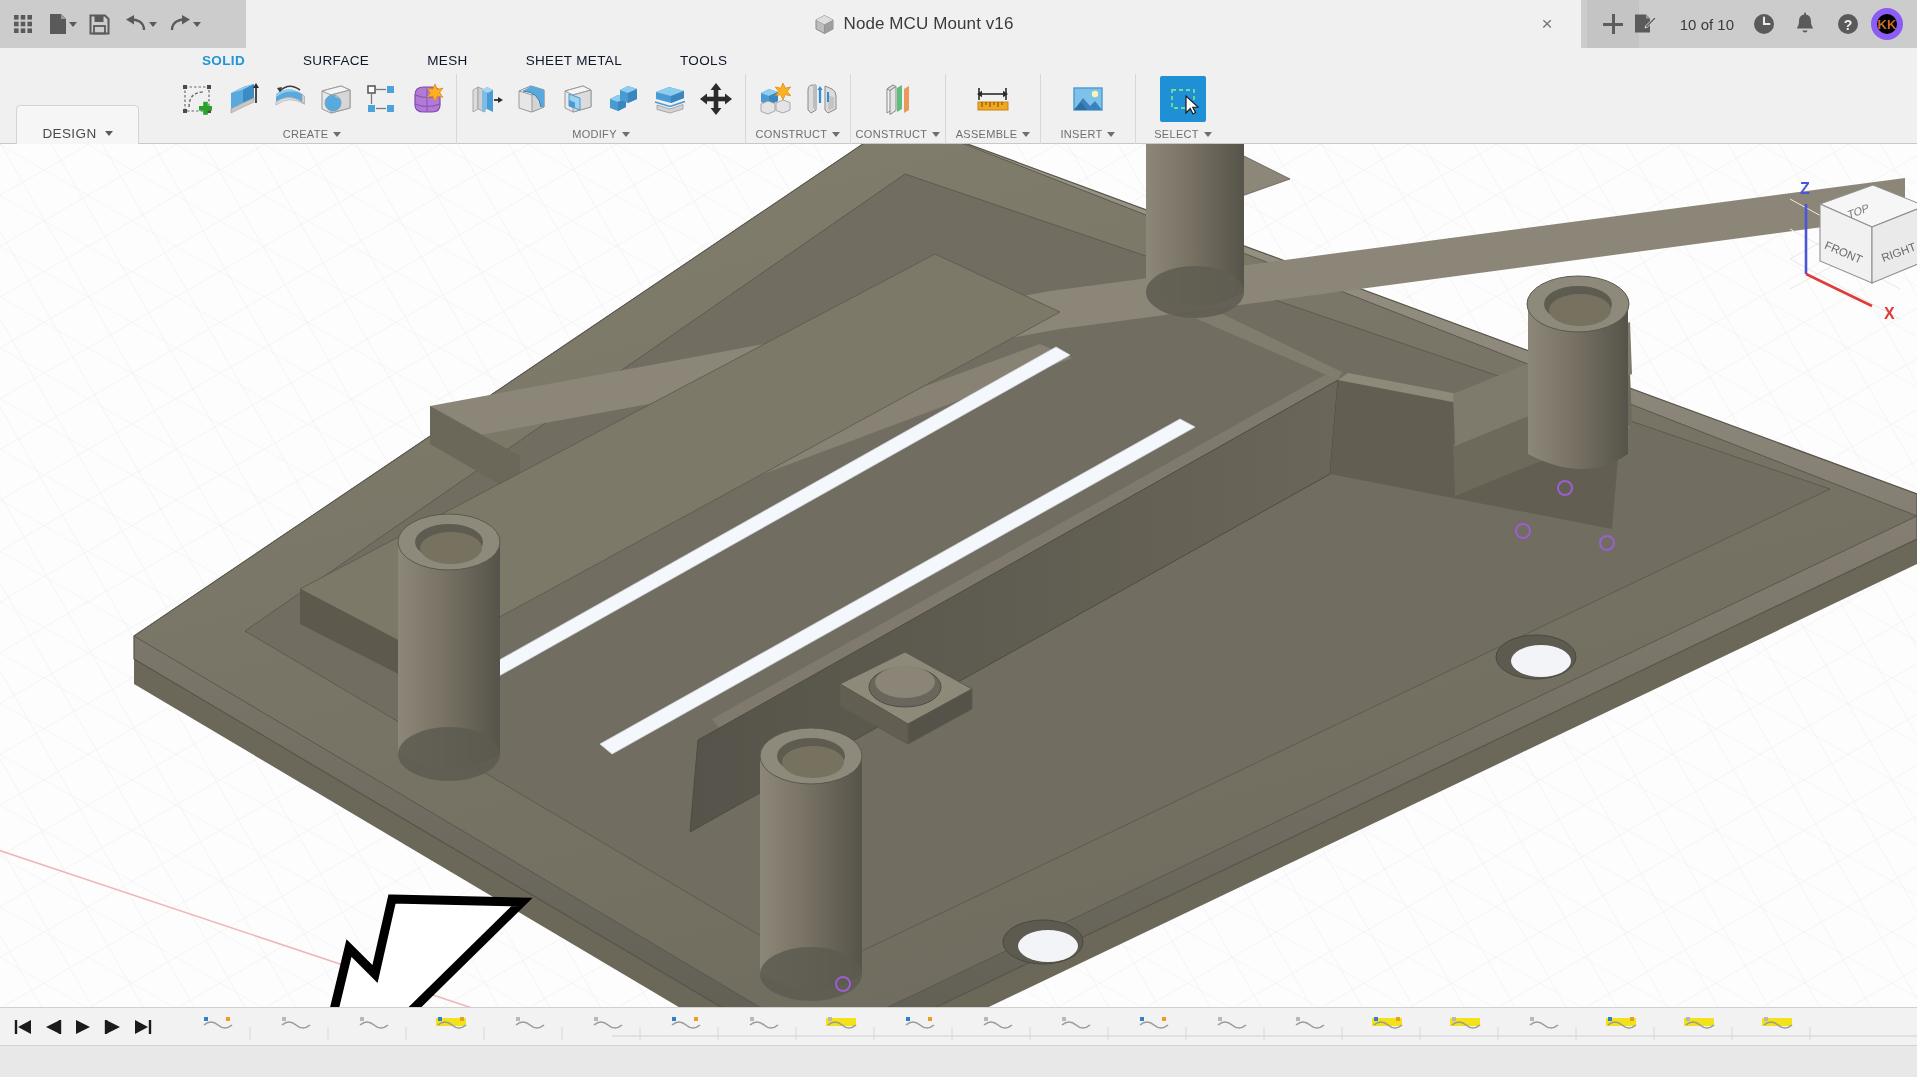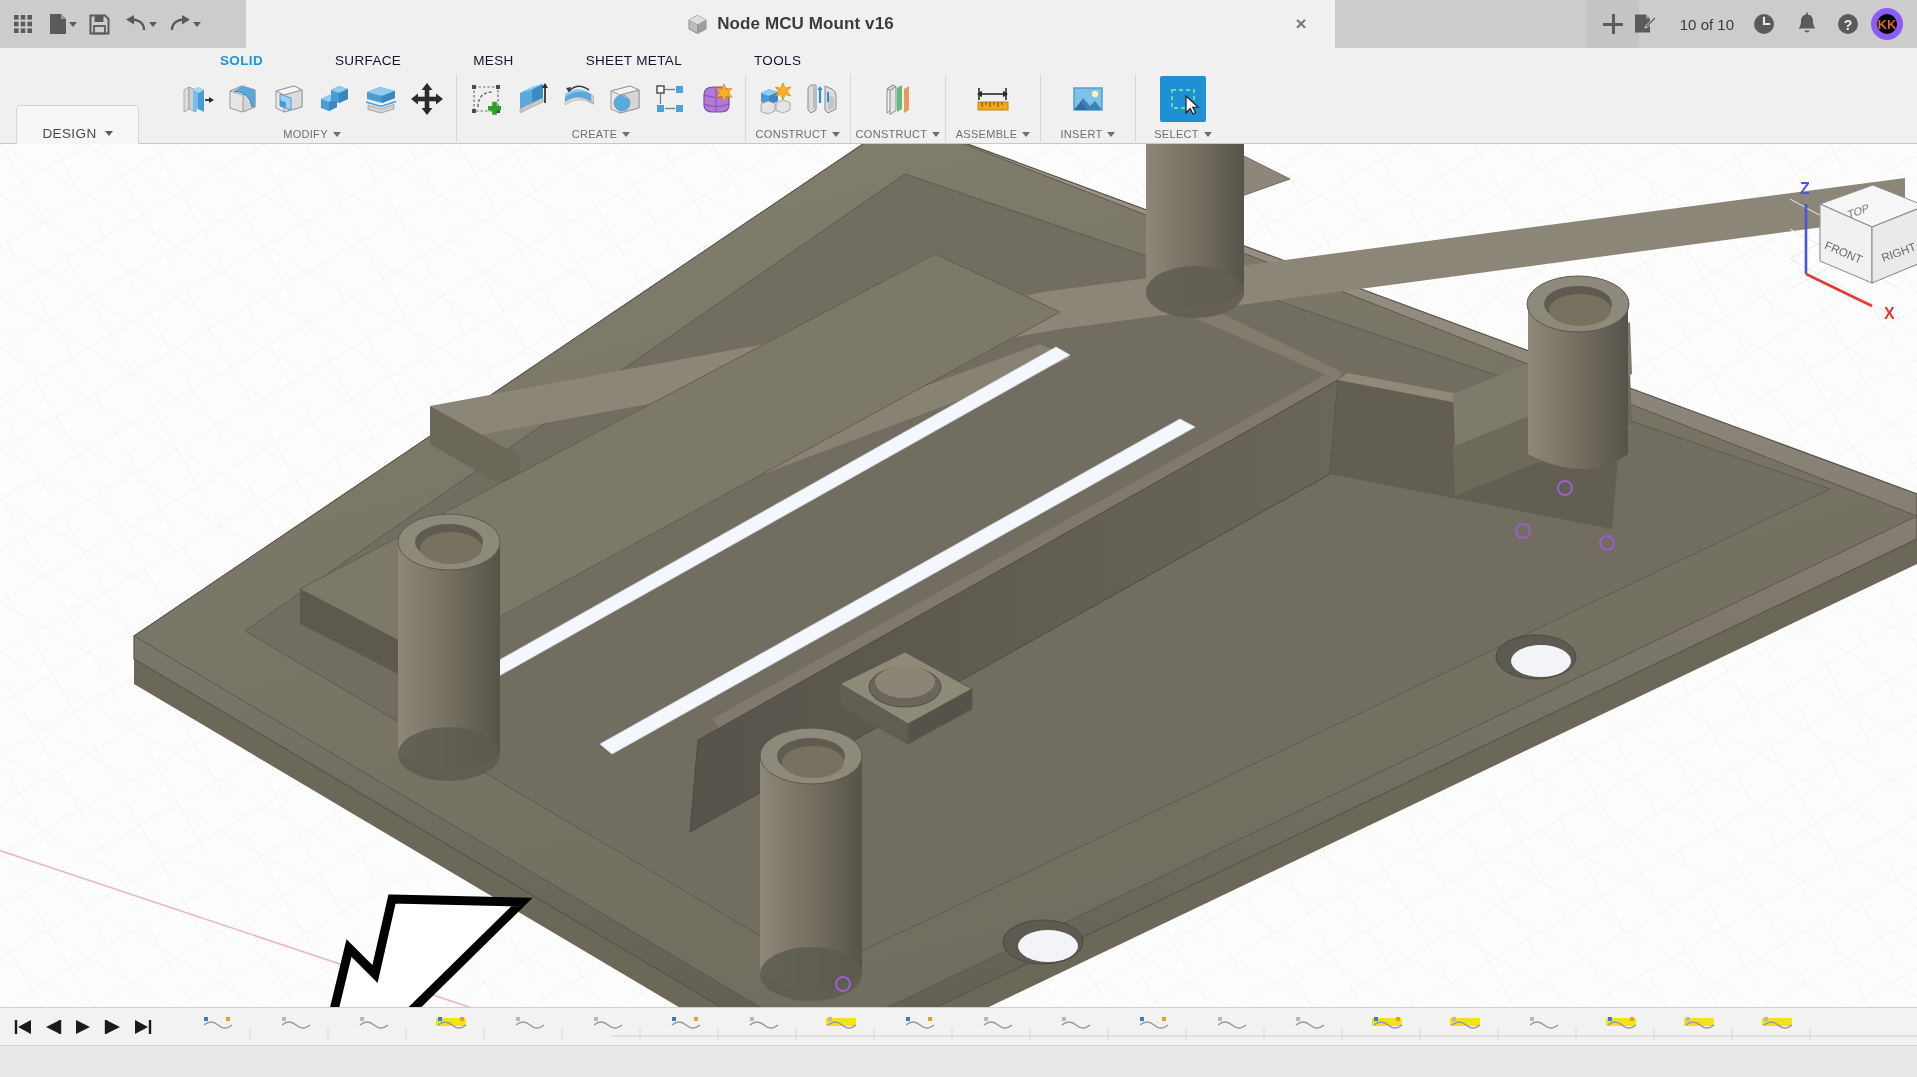--- a/index.html
+++ b/index.html
@@ -10,46 +10,46 @@
   .titlebar { position:absolute; left:0; top:0; width:1917px; height:48px;
     background:#cccccc; display:flex; align-items:center; }
   .tb-left { display:flex; align-items:center; height:48px; padding-left:6px; gap:2px; }
   .tb-btn { width:34px; height:40px; display:flex; align-items:center;
     justify-content:center; cursor:pointer; }
   .caret { width:0;height:0;border-left:4px solid transparent;
     border-right:4px solid transparent;border-top:5px solid #5a5a5a; margin-left:1px; }
   .tb-combo { display:flex; align-items:center; height:40px; padding:0 3px 0 6px; cursor:pointer; }
 
   
-  .doctab { position:absolute; left:246px; top:0; width:1089px; height:48px;
-    background:#f0f0f0; display:flex; align-items:center; justify-content:center;font-weight:bold; }
+  .doctab { position:absolute; left:246px; top:0; width:1335px; height:48px;
+    background:#f0f0f0; display:flex; align-items:center; justify-content:center; }
   .doctab-inner { display:flex; align-items:center; gap:9px; }
   .doctab-title { font-size:17px; color:#3b3b3b; letter-spacing:.1px; }
   .tabclose { position:absolute; right:24px; top:14px; width:20px;height:20px;
     color:#777; font-size:19px; line-height:19px; text-align:center; cursor:pointer; }
   .newtab { position:absolute; left:1587px; top:0; width:52px; height:48px;
     background:#c4c4c4; display:flex;align-items:center;justify-content:center;cursor:pointer; }
   .plus { position:relative; width:20px;height:20px; }
   .plus:before,.plus:after{content:"";position:absolute;background:#5c5c5c;}
   .plus:before{left:8.5px;top:0;width:3px;height:20px;}
   .plus:after{top:8.5px;left:0;height:3px;width:20px;}
 
   .tb-right { position:absolute; right:0; top:0; height:48px; display:flex;
     align-items:center; padding-right:14px; gap:4px; }
   .rbtn { height:40px; min-width:38px; display:flex; align-items:center;
-    justify-content:flex-end; gap:23px; padding:0 7px; cursor:pointer; }
+    justify-content:flex-start; gap:23px; padding:0 7px; cursor:pointer; }
   .vcount { font-size:15px; color:#3a3a3a; }
   .avatar { width:32px;height:32px;border-radius:50%;background:#000000;
     display:flex;align-items:center;justify-content:center;font-size:13px;
     font-weight:bold;color:#cf6a2a; border:6px solid #8b5cf6; cursor:pointer;}
 
   
   .ribbon { position:absolute; left:0; top:48px; width:1917px; height:96px;
     background:#f0f0f0; border-bottom:1px solid #c8c8c8; }
-  .tabrow { position:absolute; left:192px; top:0; height:26px; display:flex; align-items:center; gap:16px; }
+  .tabrow { position:absolute; left:174px; top:0; height:26px; display:flex; align-items:center; gap:2px; }
   .rtab { font-size:13.5px; color:#0f172a; padding:0 28px; height:26px;
     line-height:26px; cursor:pointer; letter-spacing:.35px; }
   .rtab.active { color:#2196d6; font-weight:bold; }
 
   .wsbox { position:absolute; left:16px; top:57px; width:123px; height:57px;
     border:1px solid #d4d4d4; border-radius:4px; background:#f6f6f6;
     display:flex; align-items:center; justify-content:center; gap:7px; cursor:pointer; }
   .wsbox span { font-size:13.5px; color:#4a4a4a; font-weight:normal; letter-spacing:.4px; }
 
   .panels { position:absolute; left:168px; top:26px; height:70px; display:flex; }
@@ -200,90 +200,20 @@
     <span>DESIGN</span>
     <i class="caret"></i>
   </div>
 
   <div class="panels">
 
     <div class="panel">
       <div class="prow">
         <div class="cmd">
           <svg width="36" height="36" viewBox="0 0 36 36">
-            <path d="M5 9 L10 6 L10 28 L5 31 Z" fill="#dcdcdc" stroke="#9a9a9a" stroke-width=".8"></path>
-            <path d="M10 6 L17 9 L17 31 L10 28 Z" fill="#cfcfcf" stroke="#9a9a9a" stroke-width=".8"></path>
-            <path d="M14 9 L19 6 L19 28 L14 31 Z" fill="#7bbde8"></path>
-            <path d="M19 6 L25 9 L25 31 L19 28 Z" fill="#4a9ad4"></path>
-            <path d="M14 9 L19 6 L25 9 L20 12 Z" fill="#a5d6f2"></path>
-            <path d="M26 19 H33" stroke="#2b2b2b" stroke-width="1.8"></path>
-            <path d="M35 19 l-5 -3 v6 Z" fill="#2b2b2b"></path>
-          </svg>
-        </div>
-        <div class="cmd">
-          <svg width="36" height="36" viewBox="0 0 36 36">
-            <path d="M5 10 L17 5 L30 9 L30 26 L17 31 L5 27 Z" fill="#e6e6e6" stroke="#9a9a9a" stroke-width="1"></path>
-            <path d="M5 10 L17 5 L30 9 L18 14 Z" fill="#f2f2f2" stroke="#9a9a9a" stroke-width="1"></path>
-            <path d="M18 14 L30 9 L30 26 L18 31 Z" fill="#d4d4d4" stroke="#9a9a9a" stroke-width="1"></path>
-            <path d="M9 10 Q25 11 27 26 L30 26 L30 9 L17 5 Z" fill="#5aa9dd"></path>
-            <path d="M9 10 Q25 11 27 26" fill="none" stroke="#2f7cae" stroke-width="1"></path>
-          </svg>
-        </div>
-        <div class="cmd">
-          <svg width="36" height="36" viewBox="0 0 36 36">
-            <path d="M5 10 L23 5 L31 9 L31 26 L13 31 L5 27 Z" fill="#eaeaea" stroke="#9a9a9a" stroke-width="1"></path>
-            <path d="M5 10 L23 5 L31 9 L13 14 Z" fill="#f5f5f5" stroke="#9a9a9a" stroke-width="1"></path>
-            <path d="M13 14 L31 9 L31 26 L13 31 Z" fill="#dcdcdc" stroke="#9a9a9a" stroke-width="1"></path>
-            <path d="M9 13 L9 25 L20 29 L20 17 Z" fill="#9fd2ef"></path>
-            <path d="M9 13 L20 17 L20 29 L9 25 Z" fill="none" stroke="#4a9ad4" stroke-width="1"></path>
-            <path d="M9 19 L15 21.5 L15 27 L9 25 Z" fill="#4a9ad4"></path>
-          </svg>
-        </div>
-        <div class="cmd">
-          <svg width="36" height="36" viewBox="0 0 36 36">
-            <path d="M4 18 L12 14 L20 17 L20 26 L12 30 L4 27 Z" fill="#4a9ad4"></path>
-            <path d="M4 18 L12 14 L20 17 L12 21 Z" fill="#8fcdf0"></path>
-            <path d="M12 21 L20 17 L20 26 L12 30 Z" fill="#3b86bd"></path>
-            <path d="M14 9 L22 5 L31 8 L31 18 L22 22 L14 19 Z" fill="#4a9ad4"></path>
-            <path d="M14 9 L22 5 L31 8 L22 12 Z" fill="#8fcdf0"></path>
-            <path d="M22 12 L31 8 L31 18 L22 22 Z" fill="#3b86bd"></path>
-          </svg>
-        </div>
-        <div class="cmd">
-          <svg width="36" height="36" viewBox="0 0 36 36">
-            <path d="M4 11 L17 6 L32 10 L32 17 L19 22 L4 18 Z" fill="#4a9ad4"></path>
-            <path d="M4 11 L17 6 L32 10 L19 15 Z" fill="#8fcdf0"></path>
-            <path d="M19 15 L32 10 L32 17 L19 22 Z" fill="#3b86bd"></path>
-            <path d="M3 21 L18 25.5 L33 20.5" fill="none" stroke="#4a9ad4" stroke-width="1.6"></path>
-            <path d="M5 24 L18 28 L31 23.5 L31 28 L18 32 L5 28.5 Z" fill="#d2d2d2" stroke="#9a9a9a" stroke-width=".8"></path>
-          </svg>
-        </div>
-        <div class="cmd">
-          <svg width="34" height="34" viewBox="0 0 34 34">
-            <g fill="#2b2b2b">
-              <rect x="14.7" y="8" width="4.6" height="18"></rect>
-              <rect x="8" y="14.7" width="18" height="4.6"></rect>
-              <path d="M17 1 l5.5 7 h-11 Z"></path>
-                <path d="M17 33 l5.5 -7 h-11 Z"></path>
-              <path d="M1 17 l7 -5.5 v11 Z"></path>
-                <path d="M33 17 l-7 -5.5 v11 Z"></path>
-            </g>
-          </svg>
-        </div>
-      </div>
-      <div class="plabel">
-        <span>MODIFY</span>
-        <i class="caret"></i>
-      </div>
-    </div>
-
-    <div class="panel">
-      <div class="prow">
-        <div class="cmd">
-          <svg width="36" height="36" viewBox="0 0 36 36">
             <g stroke="#6b6b6b" stroke-width="1.2" fill="none" stroke-dasharray="2.5 2">
               <path d="M6 6 H30 V30 H6 Z"></path>
             </g>
             <path d="M10 26 Q10 11 25 11" fill="none" stroke="#6b6b6b" stroke-width="1.4" stroke-dasharray="3 2"></path>
             <g fill="#4a4a4a">
               <rect x="4" y="4" width="4" height="4"></rect>
                 <rect x="28" y="4" width="4" height="4"></rect>
               <rect x="4" y="28" width="4" height="4"></rect>
                 <rect x="28" y="28" width="4" height="4"></rect>
             </g>
@@ -338,20 +268,90 @@
             <path d="M6 14 Q6 6 15 6 L23 6 Q31 6 31 14 L31 24 Q31 31 23 31 L15 31 Q6 31 6 24 Z" fill="#b07ad6" stroke="#7f4ba8" stroke-width="1.2"></path>
             <path d="M6 14 Q18 19 31 14" fill="none" stroke="#8a55b5" stroke-width="1.1"></path>
             <path d="M6 23 Q18 28 31 23" fill="none" stroke="#8a55b5" stroke-width="1.1"></path>
             <path d="M18 6 L18 31" fill="none" stroke="#8a55b5" stroke-width="1.1"></path>
             <path d="M26 3 l2.3 5.4 l5.7 -1.3 l-3.6 4.6 l3.6 4.6 l-5.7 -1.3 l-2.3 5.4 l-2.3 -5.4 l-5.7 1.3 l3.6 -4.6 l-3.6 -4.6 l5.7 1.3 Z" fill="#ffb020" stroke="#e08a10" stroke-width=".8"></path>
           </svg>
         </div>
       </div>
       <div class="plabel">
         <span>CREATE</span>
+        <i class="caret"></i>
+      </div>
+    </div>
+
+    <div class="panel">
+      <div class="prow">
+        <div class="cmd">
+          <svg width="36" height="36" viewBox="0 0 36 36">
+            <path d="M5 9 L10 6 L10 28 L5 31 Z" fill="#dcdcdc" stroke="#9a9a9a" stroke-width=".8"></path>
+            <path d="M10 6 L17 9 L17 31 L10 28 Z" fill="#cfcfcf" stroke="#9a9a9a" stroke-width=".8"></path>
+            <path d="M14 9 L19 6 L19 28 L14 31 Z" fill="#7bbde8"></path>
+            <path d="M19 6 L25 9 L25 31 L19 28 Z" fill="#4a9ad4"></path>
+            <path d="M14 9 L19 6 L25 9 L20 12 Z" fill="#a5d6f2"></path>
+            <path d="M26 19 H33" stroke="#2b2b2b" stroke-width="1.8"></path>
+            <path d="M35 19 l-5 -3 v6 Z" fill="#2b2b2b"></path>
+          </svg>
+        </div>
+        <div class="cmd">
+          <svg width="36" height="36" viewBox="0 0 36 36">
+            <path d="M5 10 L17 5 L30 9 L30 26 L17 31 L5 27 Z" fill="#e6e6e6" stroke="#9a9a9a" stroke-width="1"></path>
+            <path d="M5 10 L17 5 L30 9 L18 14 Z" fill="#f2f2f2" stroke="#9a9a9a" stroke-width="1"></path>
+            <path d="M18 14 L30 9 L30 26 L18 31 Z" fill="#d4d4d4" stroke="#9a9a9a" stroke-width="1"></path>
+            <path d="M9 10 Q25 11 27 26 L30 26 L30 9 L17 5 Z" fill="#5aa9dd"></path>
+            <path d="M9 10 Q25 11 27 26" fill="none" stroke="#2f7cae" stroke-width="1"></path>
+          </svg>
+        </div>
+        <div class="cmd">
+          <svg width="36" height="36" viewBox="0 0 36 36">
+            <path d="M5 10 L23 5 L31 9 L31 26 L13 31 L5 27 Z" fill="#eaeaea" stroke="#9a9a9a" stroke-width="1"></path>
+            <path d="M5 10 L23 5 L31 9 L13 14 Z" fill="#f5f5f5" stroke="#9a9a9a" stroke-width="1"></path>
+            <path d="M13 14 L31 9 L31 26 L13 31 Z" fill="#dcdcdc" stroke="#9a9a9a" stroke-width="1"></path>
+            <path d="M9 13 L9 25 L20 29 L20 17 Z" fill="#9fd2ef"></path>
+            <path d="M9 13 L20 17 L20 29 L9 25 Z" fill="none" stroke="#4a9ad4" stroke-width="1"></path>
+            <path d="M9 19 L15 21.5 L15 27 L9 25 Z" fill="#4a9ad4"></path>
+          </svg>
+        </div>
+        <div class="cmd">
+          <svg width="36" height="36" viewBox="0 0 36 36">
+            <path d="M4 18 L12 14 L20 17 L20 26 L12 30 L4 27 Z" fill="#4a9ad4"></path>
+            <path d="M4 18 L12 14 L20 17 L12 21 Z" fill="#8fcdf0"></path>
+            <path d="M12 21 L20 17 L20 26 L12 30 Z" fill="#3b86bd"></path>
+            <path d="M14 9 L22 5 L31 8 L31 18 L22 22 L14 19 Z" fill="#4a9ad4"></path>
+            <path d="M14 9 L22 5 L31 8 L22 12 Z" fill="#8fcdf0"></path>
+            <path d="M22 12 L31 8 L31 18 L22 22 Z" fill="#3b86bd"></path>
+          </svg>
+        </div>
+        <div class="cmd">
+          <svg width="36" height="36" viewBox="0 0 36 36">
+            <path d="M4 11 L17 6 L32 10 L32 17 L19 22 L4 18 Z" fill="#4a9ad4"></path>
+            <path d="M4 11 L17 6 L32 10 L19 15 Z" fill="#8fcdf0"></path>
+            <path d="M19 15 L32 10 L32 17 L19 22 Z" fill="#3b86bd"></path>
+            <path d="M3 21 L18 25.5 L33 20.5" fill="none" stroke="#4a9ad4" stroke-width="1.6"></path>
+            <path d="M5 24 L18 28 L31 23.5 L31 28 L18 32 L5 28.5 Z" fill="#d2d2d2" stroke="#9a9a9a" stroke-width=".8"></path>
+          </svg>
+        </div>
+        <div class="cmd">
+          <svg width="34" height="34" viewBox="0 0 34 34">
+            <g fill="#2b2b2b">
+              <rect x="14.7" y="8" width="4.6" height="18"></rect>
+              <rect x="8" y="14.7" width="18" height="4.6"></rect>
+              <path d="M17 1 l5.5 7 h-11 Z"></path>
+                <path d="M17 33 l5.5 -7 h-11 Z"></path>
+              <path d="M1 17 l7 -5.5 v11 Z"></path>
+                <path d="M33 17 l-7 -5.5 v11 Z"></path>
+            </g>
+          </svg>
+        </div>
+      </div>
+      <div class="plabel">
+        <span>MODIFY</span>
         <i class="caret"></i>
       </div>
     </div>
 
     <div class="panel">
       <div class="prow">
         <div class="cmd">
           <svg width="36" height="36" viewBox="0 0 36 36">
             <path d="M4 12 L12 8 L21 11 L21 20 L12 24 L4 21 Z" fill="#4a9ad4"></path>
             <path d="M4 12 L12 8 L21 11 L12 15 Z" fill="#8fcdf0"></path>

